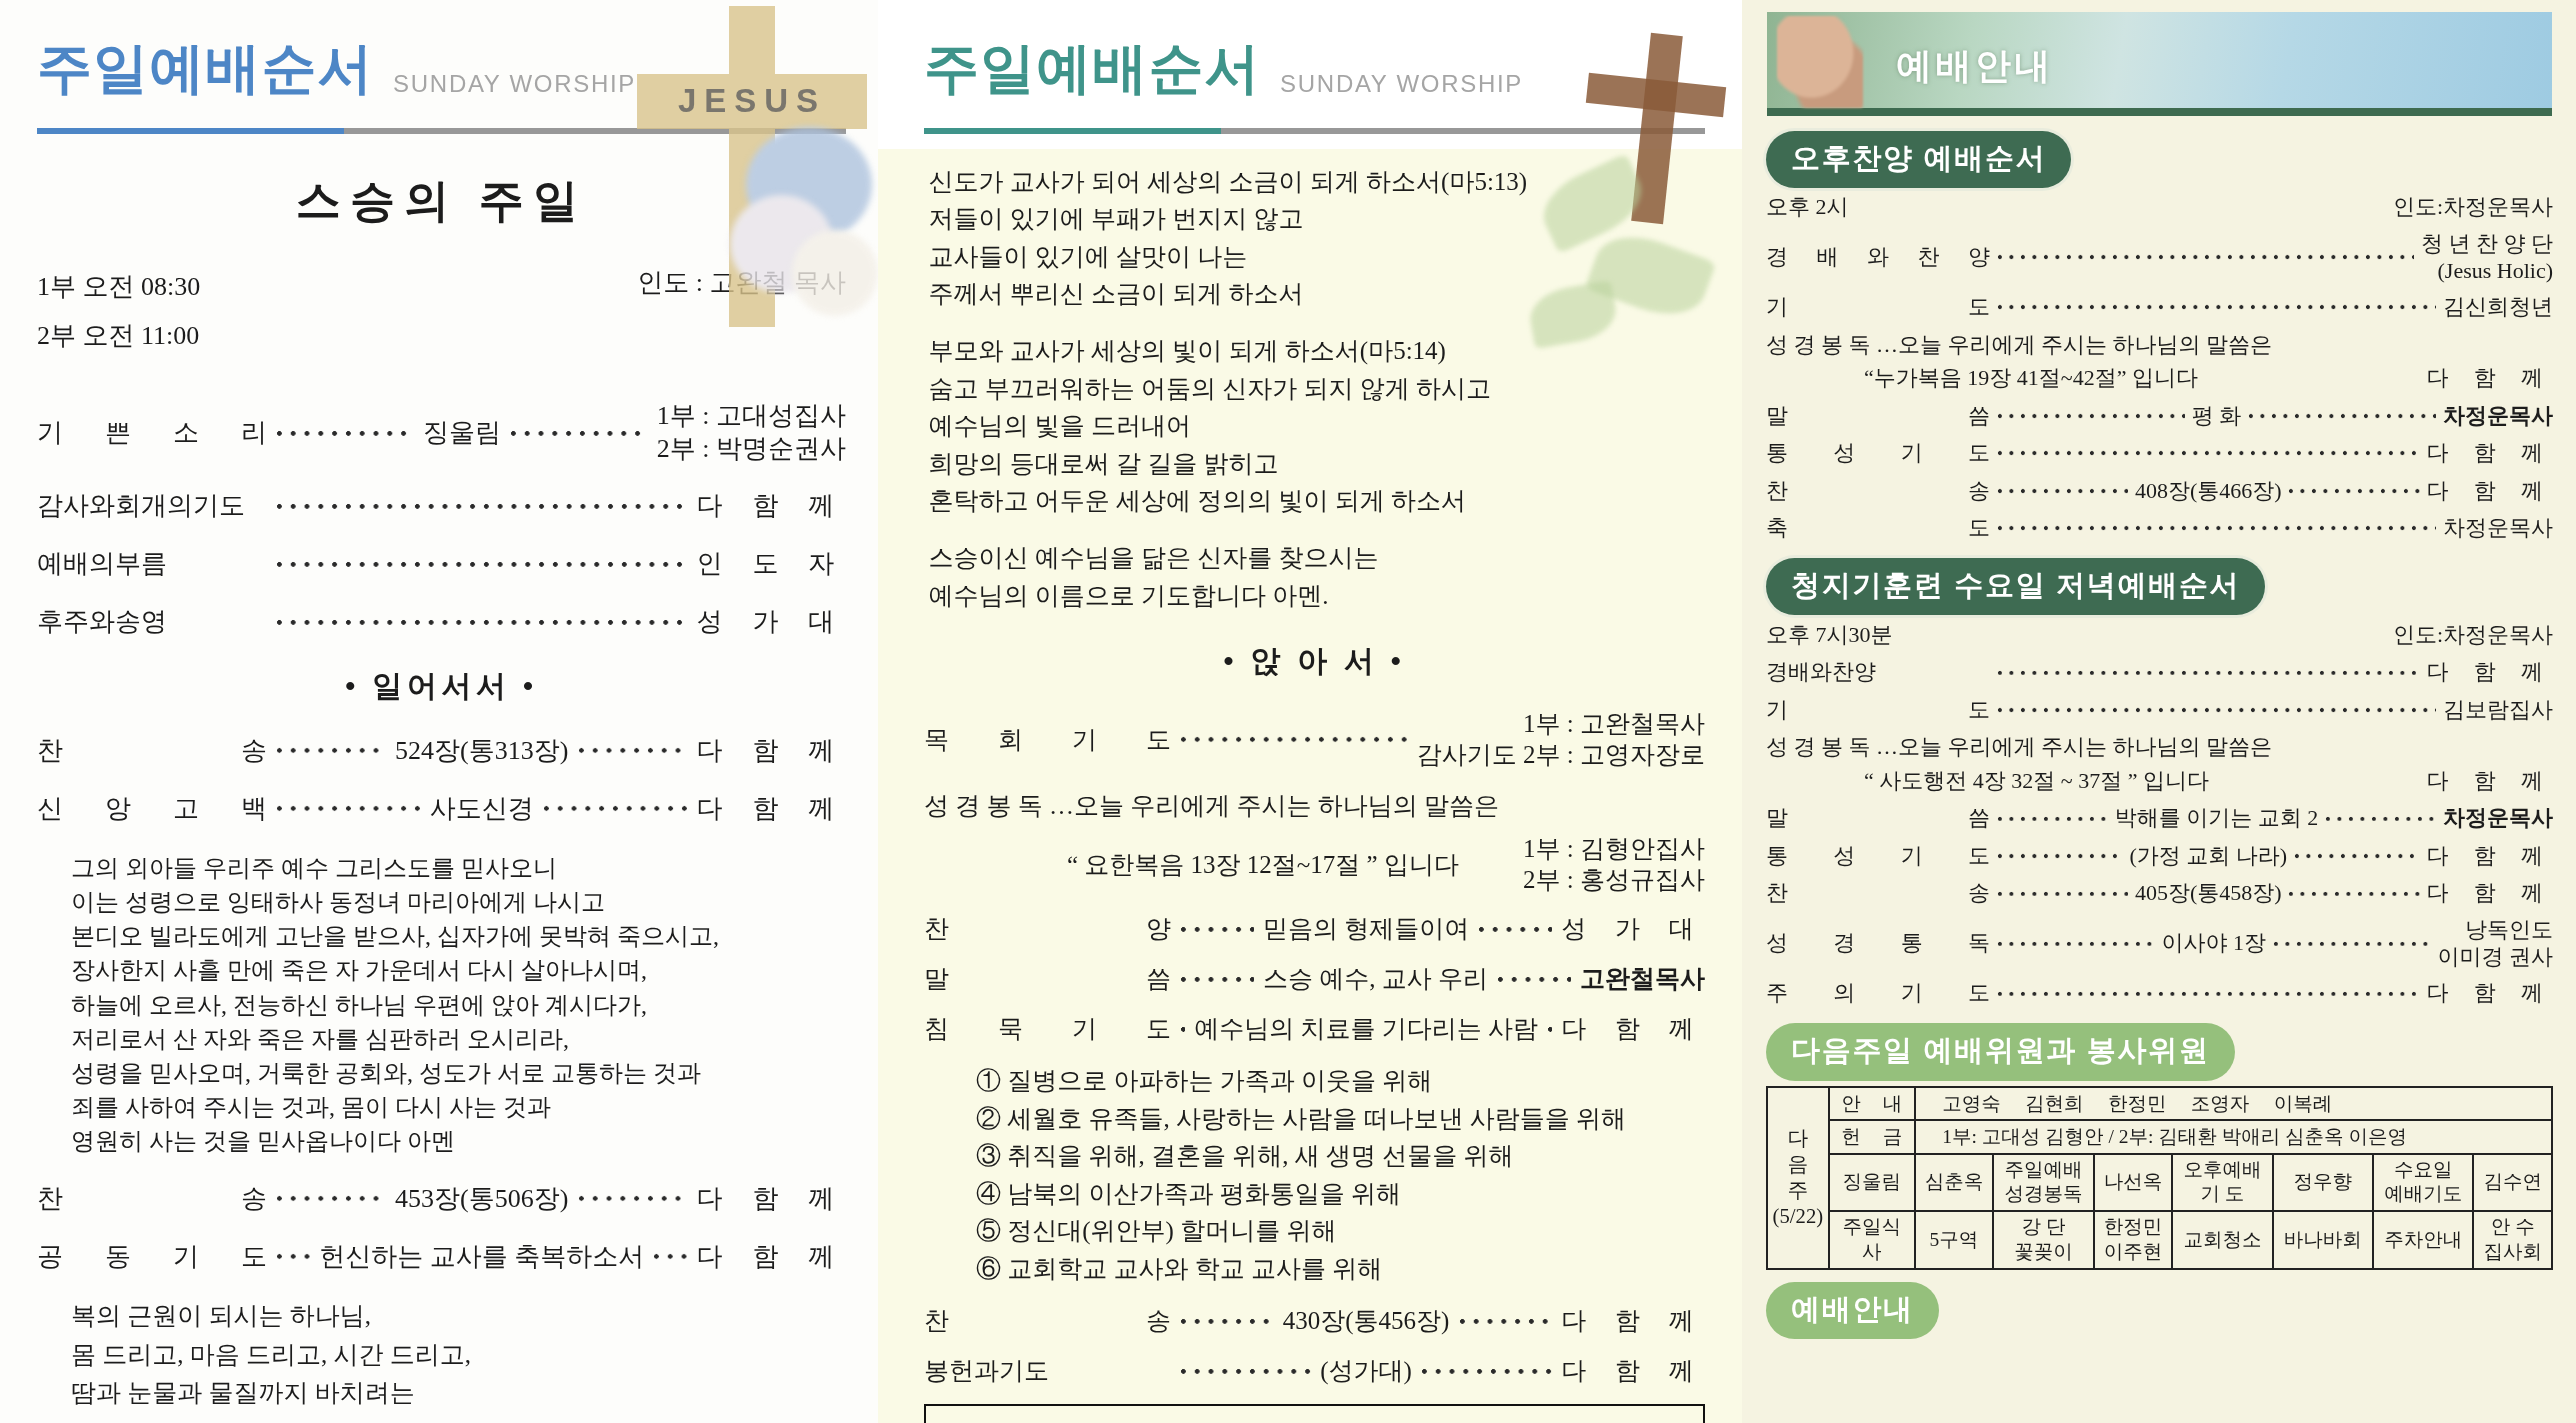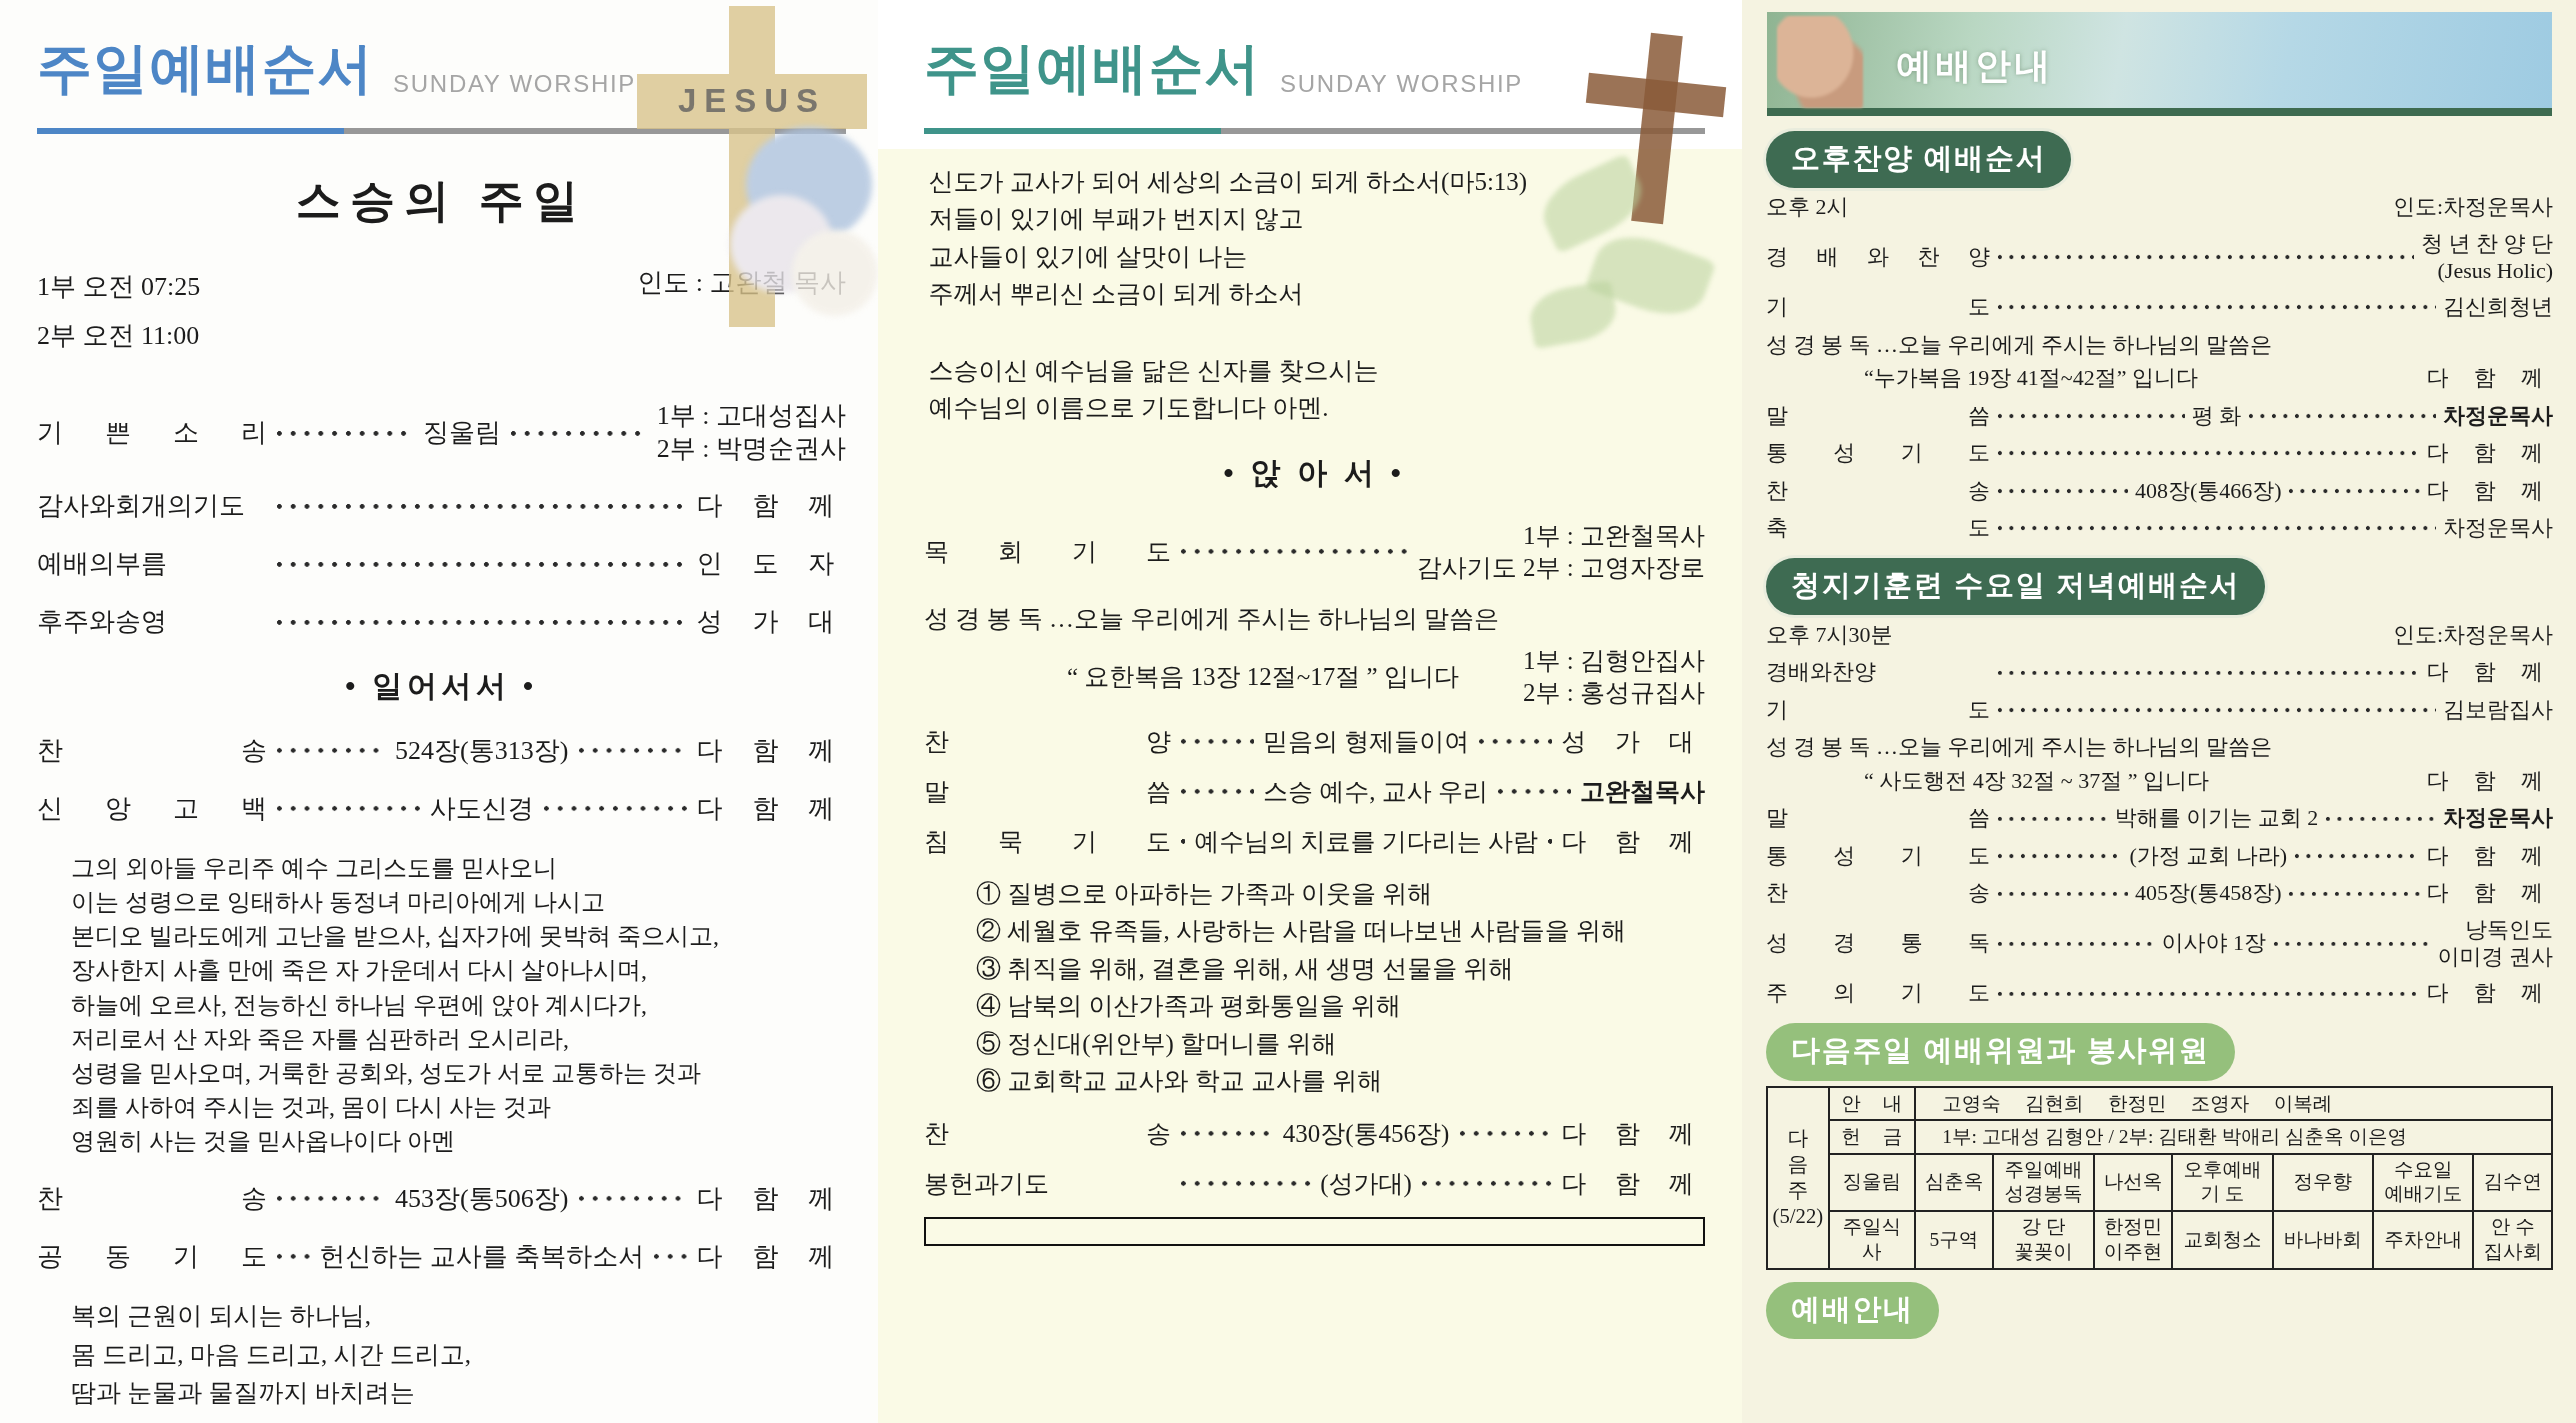--- a/index.html
+++ b/index.html
@@ -135,21 +135,21 @@
     <div class="ph-title-row">
       <span class="ph-title">주일예배순서</span>
       <span class="ph-sub">SUNDAY WORSHIP</span>
     </div>
     <div class="ph-rule"></div>
 
     <div class="service-title">스승의 주일</div>
 
     <div class="times-line">
       <div class="times">
-        <div>1부 오전 07:25</div>
+        <div>1부 오전 08:30</div>
         <div>2부 오전 11:00</div>
       </div>
       <div style="margin-top:3.4px;">인도 : 고완철 목사</div>
     </div>
 
     <div class="row">
       <span class="lbl">기 쁜 소 리</span>
       <span class="dots"></span>
       <span class="ctr">징울림</span>
       <span class="dots"></span>
@@ -241,20 +241,27 @@
     </div>
     <div class="ph-rule"></div>
 
     <div class="intro-block">
         <div class="tline">신도가 교사가 되어 세상의 소금이 되게 하소서(마5:13)</div>
         <div class="tline">저들이 있기에 부패가 번지지 않고</div>
         <div class="tline">교사들이 있기에 살맛이 나는</div>
         <div class="tline">주께서 뿌리신 소금이 되게 하소서</div>
       </div>
     <div style="height:19.5px;"></div>
+    <div class="intro-block" style="margin-top:0;">
+        <div class="tline">부모와 교사가 세상의 빛이 되게 하소서(마5:14)</div>
+        <div class="tline">숨고 부끄러워하는 어둠의 신자가 되지 않게 하시고</div>
+        <div class="tline">예수님의 빛을 드러내어</div>
+        <div class="tline">희망의 등대로써 갈 길을 밝히고</div>
+        <div class="tline">혼탁하고 어두운 세상에 정의의 빛이 되게 하소서</div>
+      </div>
     <div style="height:19.5px;"></div>
     <div class="intro-block" style="margin-top:0;">
         <div class="tline">스승이신 예수님을 닮은 신자를 찾으시는</div>
         <div class="tline">예수님의 이름으로 기도합니다 아멘.</div>
       </div>
 
     <div class="section-head">• 앉 아 서 •</div>
 
     <div class="row">
       <span class="lbl">목 회 기 도</span>

